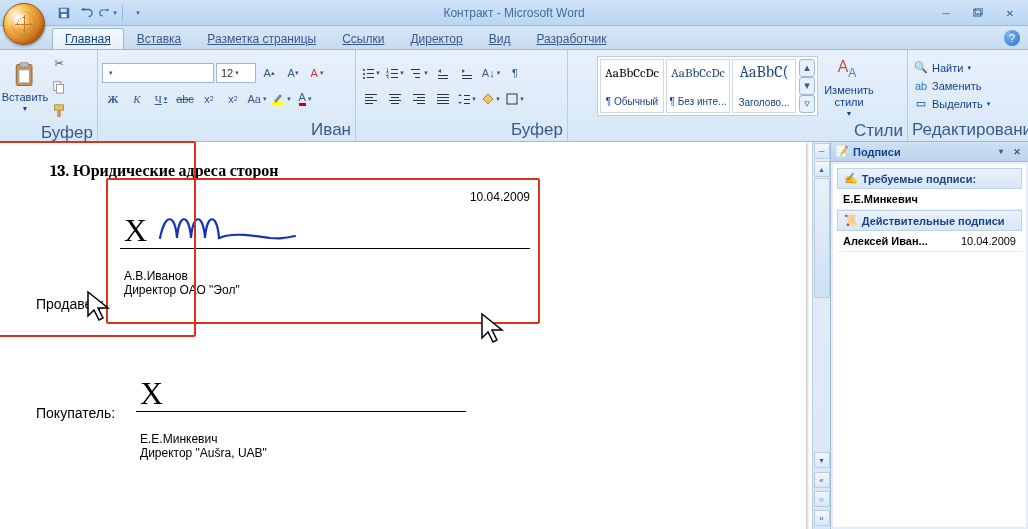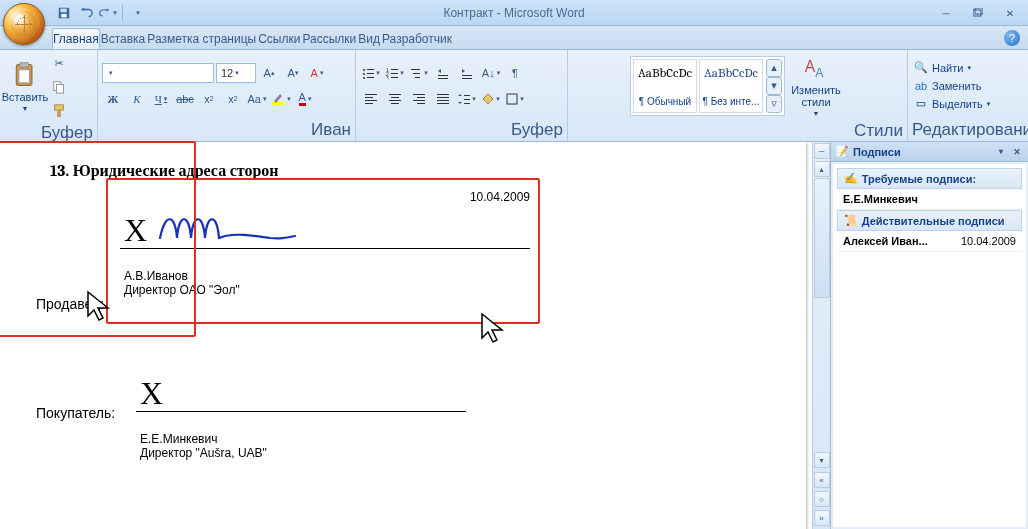--- a/index.html
+++ b/index.html
@@ -16,21 +16,21 @@
     border-radius:50%; }
   .qat { display: flex; gap: 2px; margin-left: 54px; align-items: center; }
   .qat-btn { width: 20px; height: 20px; display:flex; align-items:center; justify-content:center; color:#3a5a8a; cursor:pointer; border-radius:3px; }
   .qat-sep { width:1px; height:16px; background:#9db9d8; margin:0 2px;}
   .title-text { position: absolute; left: 50%; transform: translateX(-50%); color: #4a6a95; font-size: 12px; }
   .win-controls { position: absolute; right: 6px; top: 0; display: flex; gap: 8px; height:26px; align-items:center;}
   .win-btn { width: 24px; height: 16px; display:flex; align-items:center; justify-content:center; color:#3a5a8a; font-size:10px; cursor:pointer; }
 
   
   .tabs { height: 24px; background: linear-gradient(#d7e7f7, #c7dbef); display: flex; align-items: flex-end; padding-left: 52px; border-bottom: 1px solid #9db9d8; position:relative;}
-  .tab { padding: 3px 0; font-size: 12px; color: #3a5a8a; cursor: pointer; border:1px solid transparent; border-bottom:none; }
+  .tab { padding: 3px 12px; font-size: 12px; color: #3a5a8a; cursor: pointer; border:1px solid transparent; border-bottom:none;text-decoration:underline; }
   .tab.active { background: linear-gradient(#f3f8fd,#e6f0fa); border:1px solid #9db9d8; border-bottom:none; border-radius:3px 3px 0 0; color:#15428b;}
   .help-btn { position:absolute; right:8px; top:4px; width:16px; height:16px; border-radius:50%; background:radial-gradient(circle at 30% 30%,#7eb6f0,#2a72c8); color:#fff; font-size:11px; display:flex; align-items:center; justify-content:center; cursor:pointer;}
 
   
   .ribbon { height: 92px; background: linear-gradient(#e8f1fb,#d7e7f7); display: flex; border-bottom: 1px solid #9db9d8; }
   .group { border-right: 1px solid #b7cde4; display: flex; flex-direction: column; padding: 2px 4px 0 4px; position:relative;}
   .group-body { flex:1; display:flex; align-items:center; gap:2px;}
   .group-label { text-align: right; font-size: 17px; color: #3a5a8a; padding: 1px 0; position:relative;}
 
   .big-btn { width:42px; display:flex; flex-direction:column; align-items:center; gap:2px; font-size:11px; color:#15428b; padding:2px; cursor:pointer; text-align:center; line-height:1.1;}
@@ -130,21 +130,21 @@
       </div>
     <div class="win-btn">✕</div>
   </div>
 </div>
 
 <div class="tabs">
   <div class="tab active">Главная</div>
   <div class="tab">Вставка</div>
   <div class="tab">Разметка страницы</div>
   <div class="tab">Ссылки</div>
-  <div class="tab">Рассылки</div>
+  <div class="tab">Директор</div>
   <div class="tab">Вид</div>
   <div class="tab">Разработчик</div>
   <div class="help-btn">?</div>
 </div>
 
 <div class="ribbon">
 
   <div class="group" style="width:98px">
     <div class="group-body">
       <div class="big-btn">
@@ -321,20 +321,24 @@
     <div class="group-body" style="justify-content:center">
       <div class="style-gallery">
         <div class="style-item normal">
             <span class="sample">AaBbCcDc</span>
             <span class="name">¶ Обычный</span>
           </div>
         <div class="style-item">
             <span class="sample">AaBbCcDc</span>
             <span class="name">¶ Без инте...</span>
           </div>
+        <div class="style-item">
+            <span class="sample" style="font-size:16px">AaBbC(</span>
+            <span class="name">Заголово...</span>
+          </div>
         <div class="gallery-ctrl">
           <div class="sm-btn">▴</div>
           <div class="sm-btn">▾</div>
           <div class="sm-btn">▿</div>
         </div>
       </div>
       <div class="big-btn" style="width:58px">
         <svg class="ico" viewBox="0 0 32 32">
             <text x="3" y="20" font-size="18" font-family="serif" fill="#c0504d">A</text>
             <text x="15" y="26" font-size="14" font-family="serif" fill="#4f81bd">A</text>

